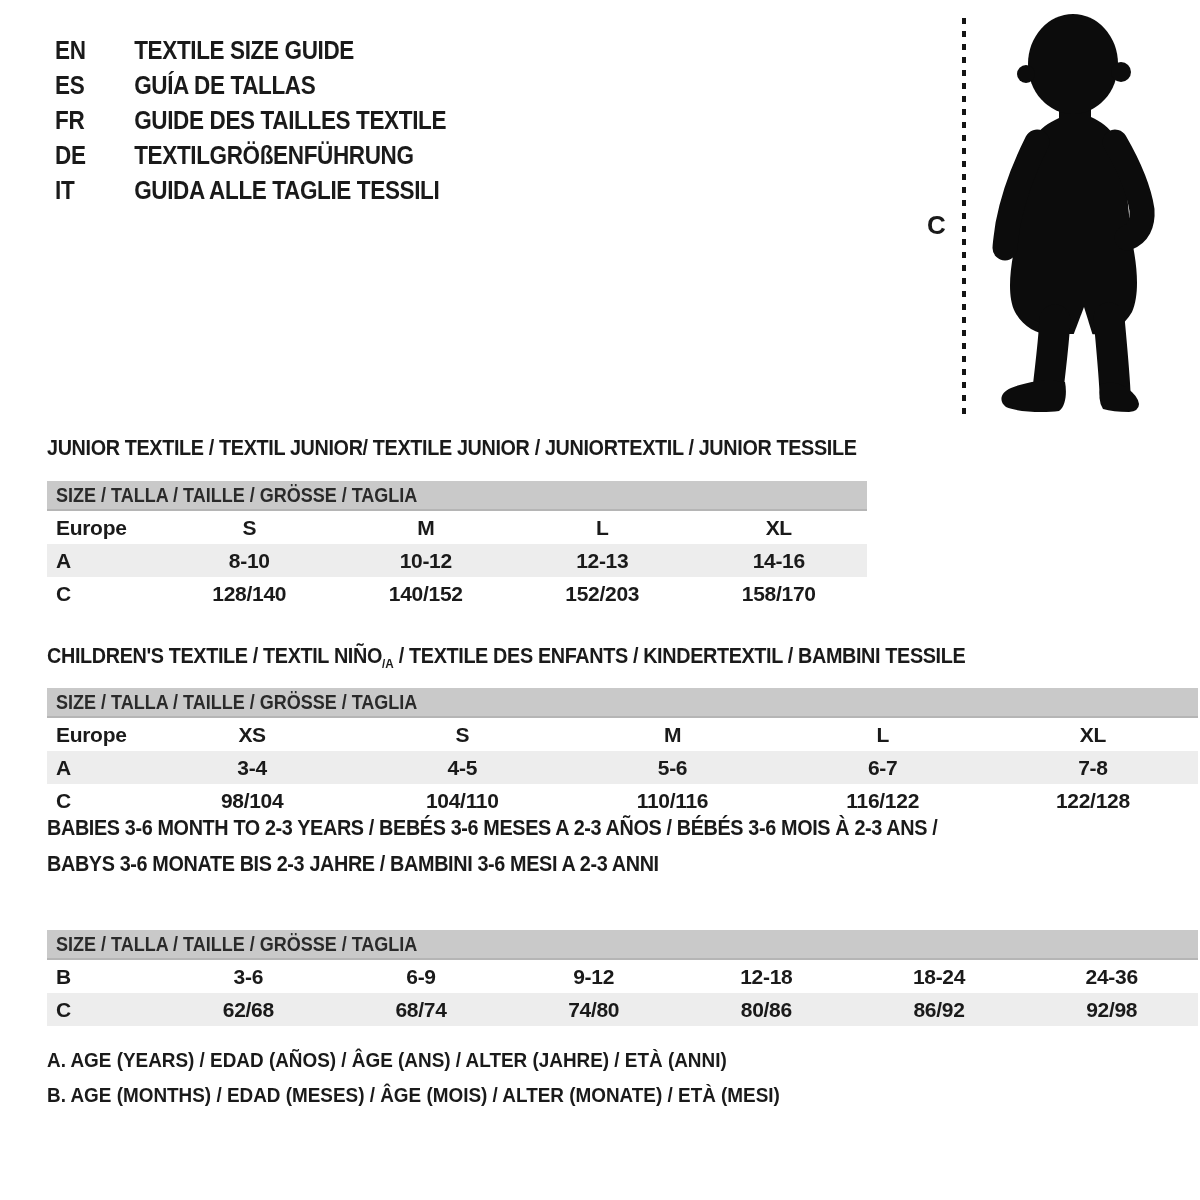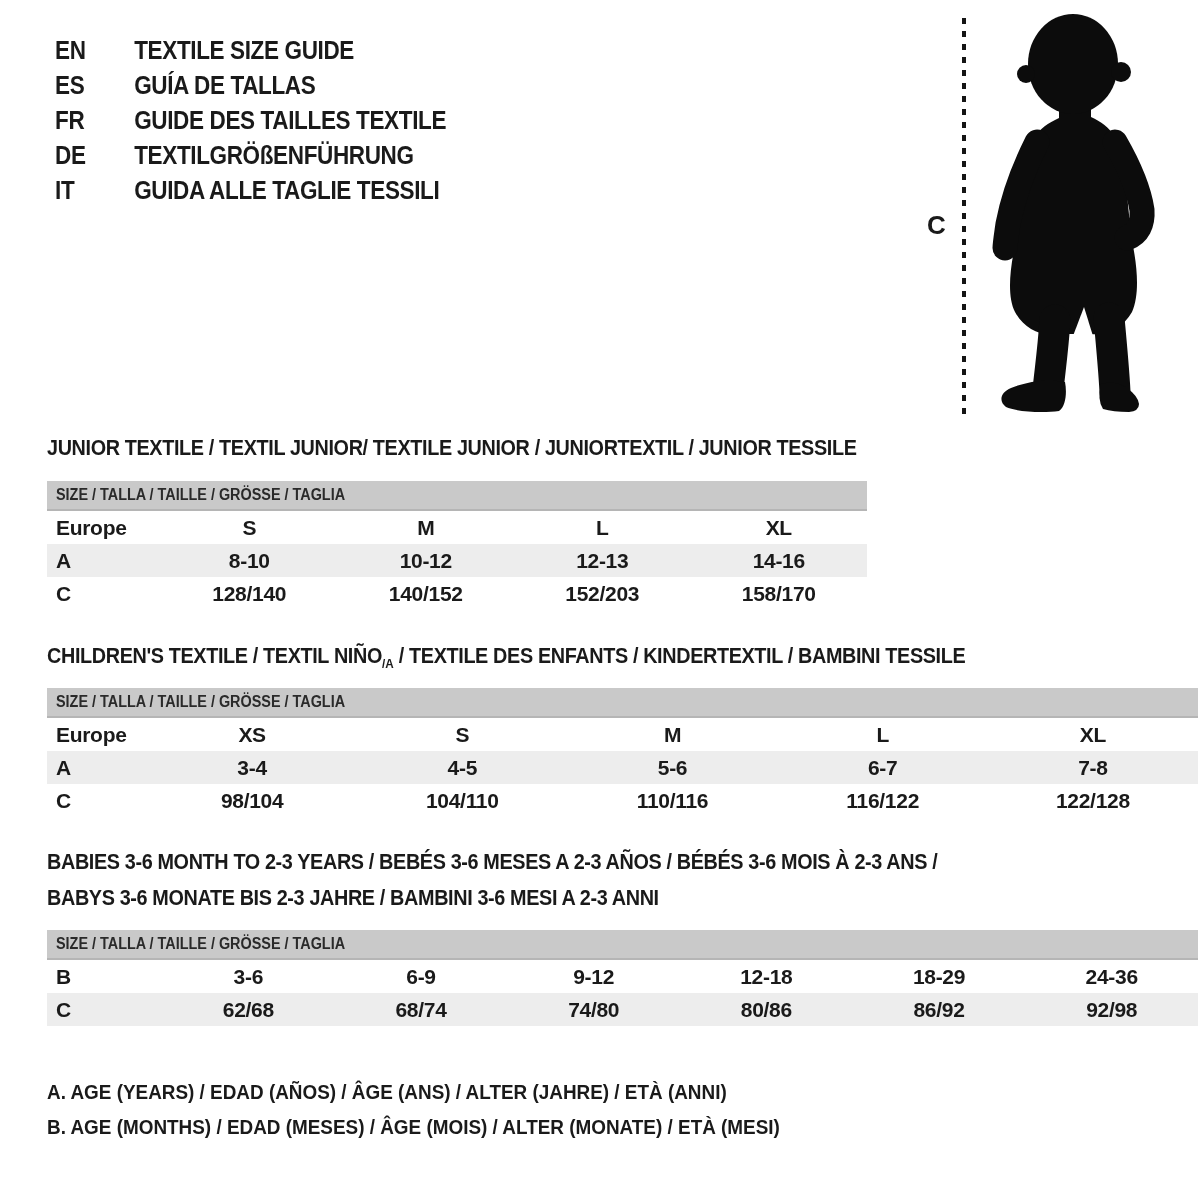--- a/index.html
+++ b/index.html
@@ -29,32 +29,32 @@
   .ttl-line{display:block;height:36px;}
   .sub-a{font-size:13px;vertical-align:-5px;letter-spacing:0;}
 
   
   .sizetable{left:32px;}
   .t-narrow{width:820px;}
   .t-wide{width:1151px;}
   .band{
     height:30px;background:#c9c9c9;border-bottom:2px solid #b5b5b5;
     display:flex;align-items:center;padding-left:9px;box-sizing:border-box;
-    font-size:16px;color:#2a2a2a;
+    font-size:20px;color:#2a2a2a;
   }
   .trow{display:grid;height:33px;align-items:center;font-size:21px;letter-spacing:-0.3px;}
   .trow.alt{background:#ededed;}
   .t1 .trow{grid-template-columns:114px repeat(4,1fr);}
   .t2 .trow{grid-template-columns:100px repeat(5,1fr);}
   .t3 .trow{grid-template-columns:115px repeat(6,1fr);}
   .cell{text-align:center;}
   .cell.rowlabel{text-align:left;padding-left:9px;}
 
   
-  .legend{top:1080px;left:32px;}
+  .legend{top:1048px;left:32px;}
   .legend-line{height:35px;font-size:21px;}
 </style>
 </head>
 <body>
 
 <div class="abs langs">
   <div class="lang-row condensed">
     <span>EN</span>
     <span>TEXTILE SIZE GUIDE</span>
   </div>
@@ -163,35 +163,35 @@
   <div class="trow">
     <div class="cell rowlabel">C</div>
     <div class="cell">98/104</div>
     <div class="cell">104/110</div>
     <div class="cell">110/116</div>
     <div class="cell">116/122</div>
     <div class="cell">122/128</div>
   </div>
 </div>
 
-<div class="abs ttl" style="top:849px;left:32px;">
+<div class="abs ttl" style="top:815px;left:32px;">
   <span class="ttl-line"><span class="condensed">BABIES 3-6 MONTH TO 2-3 YEARS / BEBÉS 3-6 MESES A 2-3 AÑOS / BÉBÉS 3-6 MOIS À 2-3 ANS /</span></span>
   <span class="ttl-line"><span class="condensed">BABYS 3-6 MONATE BIS 2-3 JAHRE / BAMBINI 3-6 MESI A 2-3 ANNI</span></span>
 </div>
 <div class="abs sizetable t3 t-wide" style="top:930px;">
   <div class="band">
     <span class="condensed">SIZE / TALLA / TAILLE / GRÖSSE / TAGLIA</span>
   </div>
   <div class="trow">
     <div class="cell rowlabel">B</div>
     <div class="cell">3-6</div>
     <div class="cell">6-9</div>
     <div class="cell">9-12</div>
     <div class="cell">12-18</div>
-    <div class="cell">18-29</div>
+    <div class="cell">18-24</div>
     <div class="cell">24-36</div>
   </div>
   <div class="trow alt">
     <div class="cell rowlabel">C</div>
     <div class="cell">62/68</div>
     <div class="cell">68/74</div>
     <div class="cell">74/80</div>
     <div class="cell">80/86</div>
     <div class="cell">86/92</div>
     <div class="cell">92/98</div>

